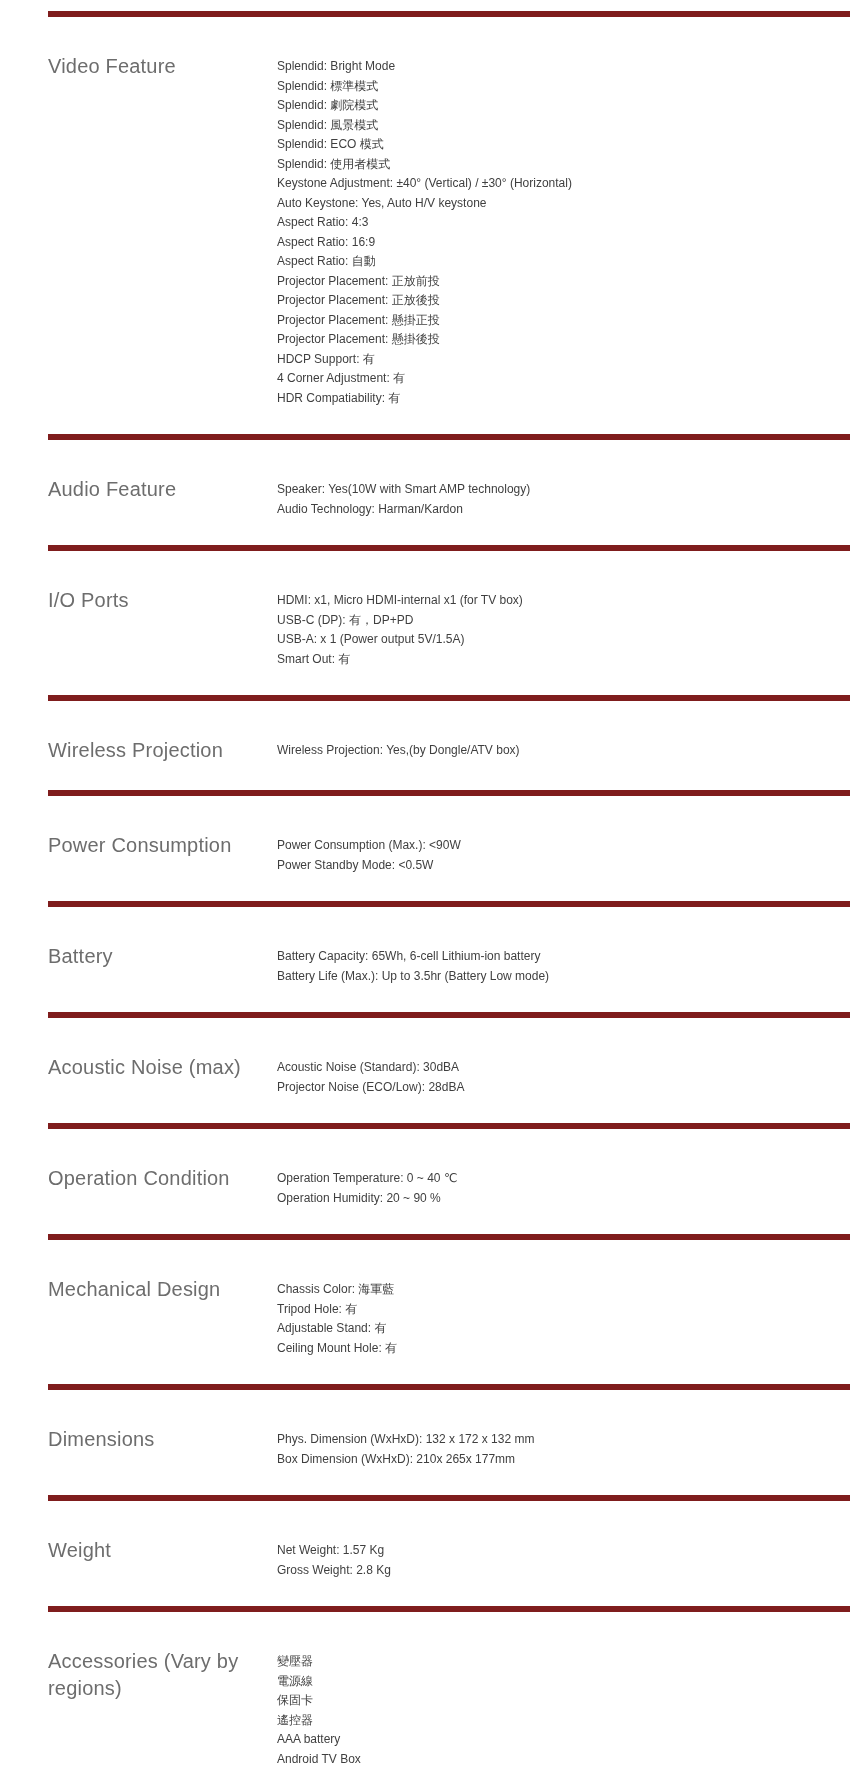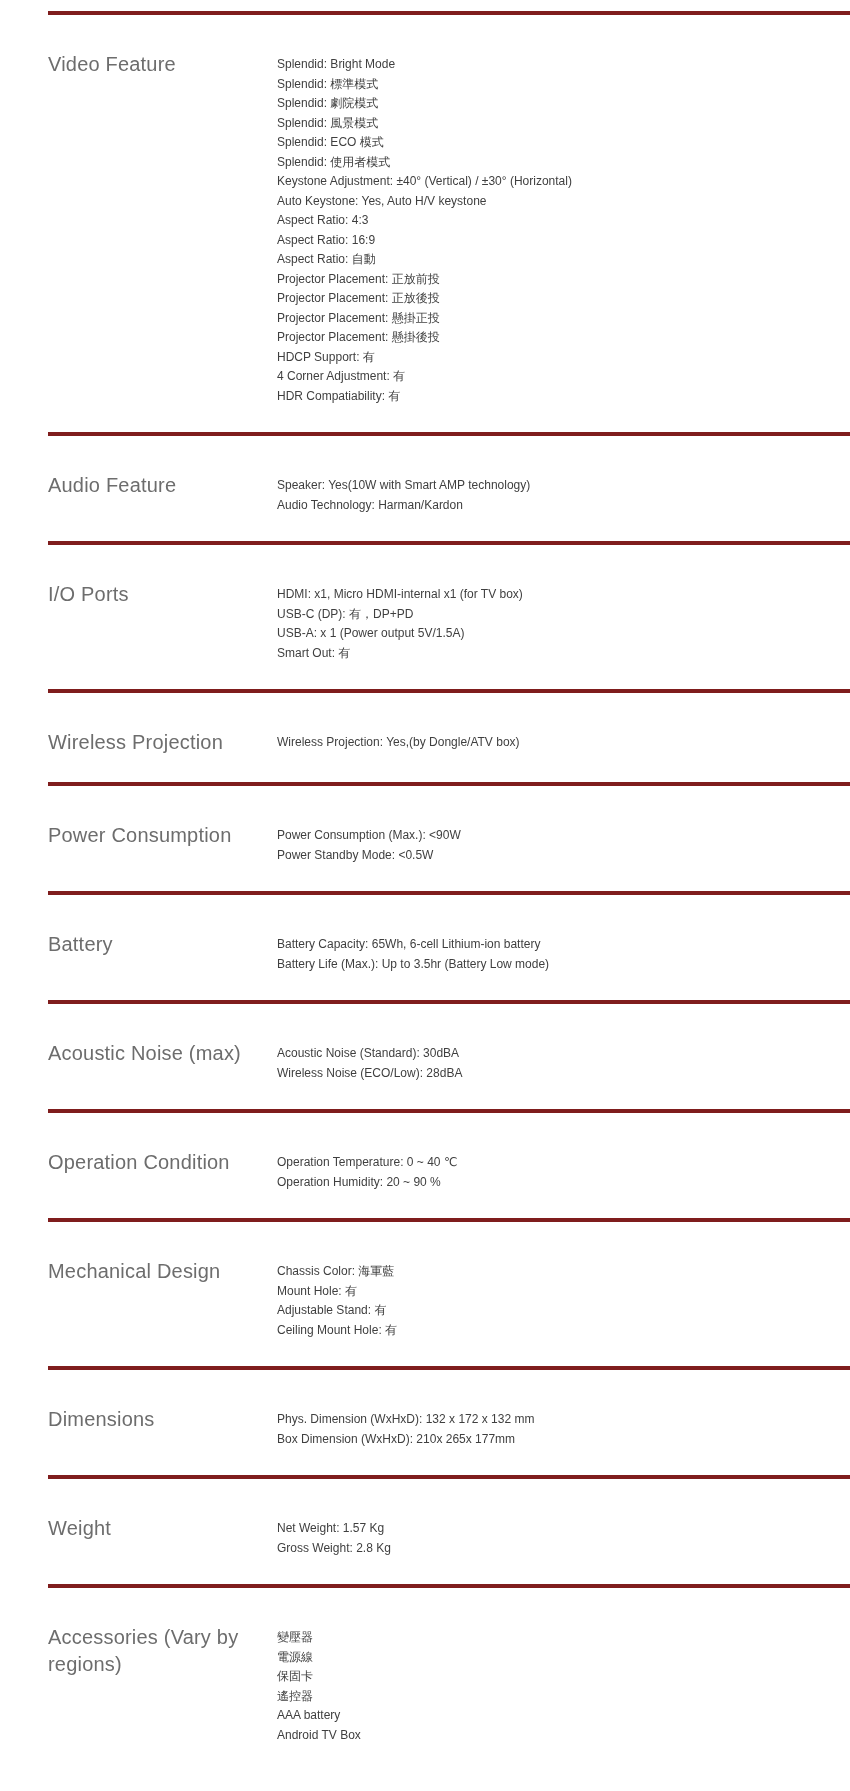--- a/index.html
+++ b/index.html
@@ -14,21 +14,21 @@
     overflow-x: hidden;
   }
   .spec-table {
     padding-top: 11px;
     padding-left: 48px;
     padding-right: 0;
   }
   .spec-row {
     display: flex;
     align-items: flex-start;
-    border-top: 4px solid #7f1d1d;
+    border-top: 6px solid #7f1d1d;
     padding: 40px 0 26px 0;
   }
   .spec-label {
     flex: 0 0 229px;
     max-width: 229px;
     padding-right: 18px;
     font-size: 20px;
     font-weight: 300;
     letter-spacing: 0.2px;
     color: #6d6d6d;
@@ -111,37 +111,37 @@
     <div class="spec-values">
         <div class="spec-line">Battery Capacity: 65Wh, 6-cell Lithium-ion battery</div>
         <div class="spec-line">Battery Life (Max.): Up to 3.5hr (Battery Low mode)</div>
       </div>
   </div>
 
   <div class="spec-row">
     <div class="spec-label">Acoustic Noise (max)</div>
     <div class="spec-values">
         <div class="spec-line">Acoustic Noise (Standard): 30dBA</div>
-        <div class="spec-line">Wireless Noise (ECO/Low): 28dBA</div>
+        <div class="spec-line">Projector Noise (ECO/Low): 28dBA</div>
       </div>
   </div>
 
   <div class="spec-row">
     <div class="spec-label">Operation Condition</div>
     <div class="spec-values">
         <div class="spec-line">Operation Temperature: 0 ~ 40 ℃</div>
         <div class="spec-line">Operation Humidity: 20 ~ 90 %</div>
       </div>
   </div>
 
   <div class="spec-row">
     <div class="spec-label">Mechanical Design</div>
     <div class="spec-values">
         <div class="spec-line">Chassis Color: 海軍藍</div>
-        <div class="spec-line">Mount Hole: 有</div>
+        <div class="spec-line">Tripod Hole: 有</div>
         <div class="spec-line">Adjustable Stand: 有</div>
         <div class="spec-line">Ceiling Mount Hole: 有</div>
       </div>
   </div>
 
   <div class="spec-row">
     <div class="spec-label">Dimensions</div>
     <div class="spec-values">
         <div class="spec-line">Phys. Dimension (WxHxD): 132 x 172 x 132 mm</div>
         <div class="spec-line">Box Dimension (WxHxD): 210x 265x 177mm</div>

